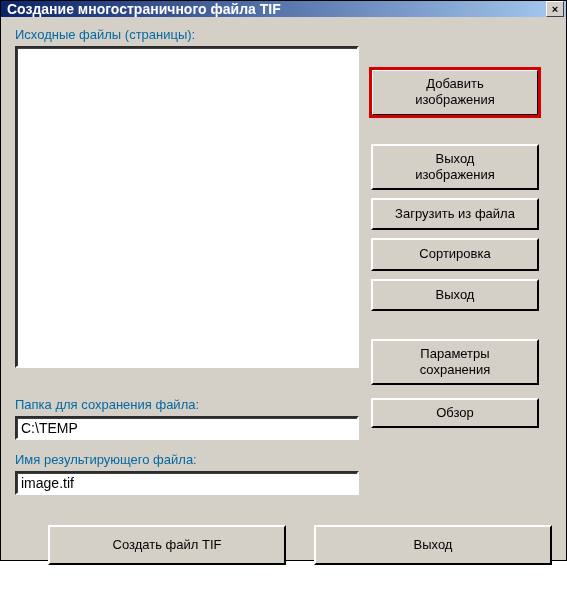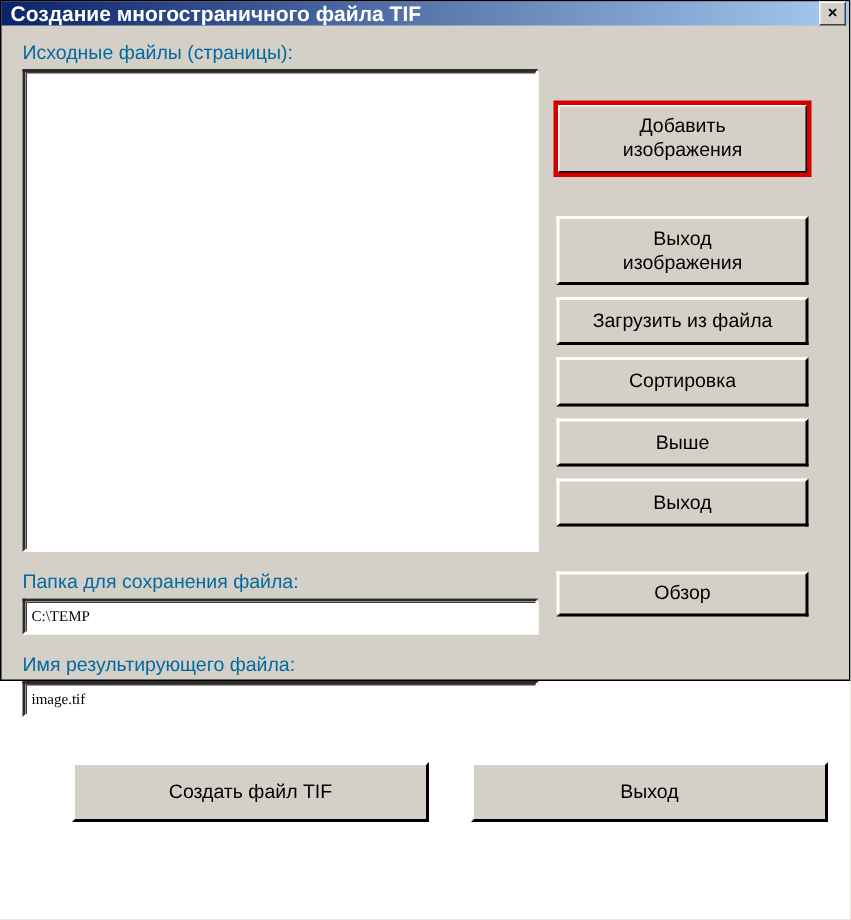--- a/index.html
+++ b/index.html
@@ -7,21 +7,21 @@
     body {
       font-family: Tahoma, Arial, sans-serif;
       font-size: 13px;
       background: #fff;
       width: 567px;
       height: 613px;
       overflow: hidden;
     }
     .window {
       width: 567px;
-      height: 454px;
+      height: 561px;
       background: #d4d0c8;
       border: 1px solid #000;
       display: flex;
       flex-direction: column;
     }
     .titlebar {
       height: 24px;
       background: linear-gradient(to right, #0a246a, #a6caf0);
       display: flex;
       align-items: center;
@@ -106,22 +106,22 @@
     }
     .field-block { margin-top: 12px; }
     .text-input {
       width: 344px;
       height: 24px;
       background: #fff;
       border: 2px inset #fff;
       border-top-color: #808080;
       border-left-color: #808080;
       box-shadow: inset 1px 1px 0 #404040;
-      font-family: Liberation Serif, serif;
-      font-size: 10px;
+      font-family: Liberation Sans, sans-serif;
+      font-size: 14px;
       padding: 2px 4px;
       color: #000;
     }
     .browse-row {
       display: flex;
       align-items: center;
       gap: 12px;
     }
     .bottom-row {
       margin-top: 30px;
@@ -157,22 +157,23 @@
         <div class="listbox"></div>
       </div>
 
       <div class="right-col">
         <button class="btn tall highlight">Добавить
 изображения</button>
         <button class="btn tall">Выход
 изображения</button>
         <button class="btn">Загрузить из файла</button>
         <button class="btn">Сортировка</button>
-        <button class="btn">Выше</button>
         <button class="btn">Выход</button>
+        <button class="btn tall">Параметры
+сохранения</button>
       </div>
     </div>
 
     <div class="browse-row">
       <div class="field-block">
         <div class="label">Папка для сохранения файла:</div>
         <input type="text" class="text-input" value="C:\TEMP" style="">
       </div>
       <button class="btn" style="height:30px;padding:0;">Обзор</button>
     </div>

